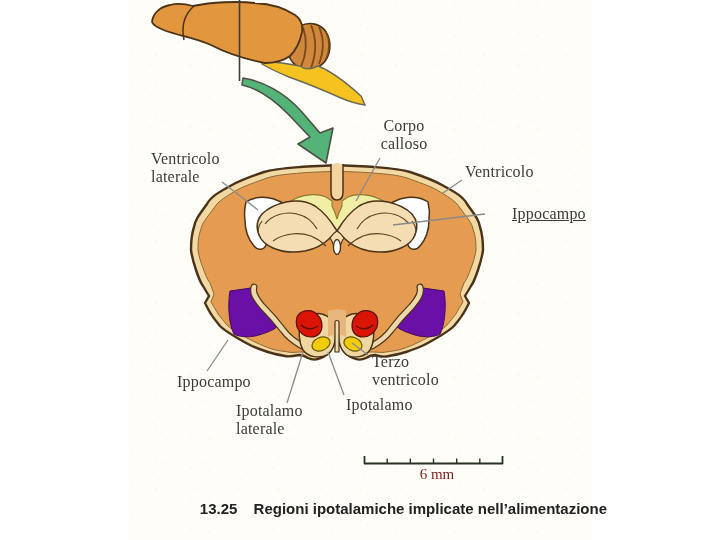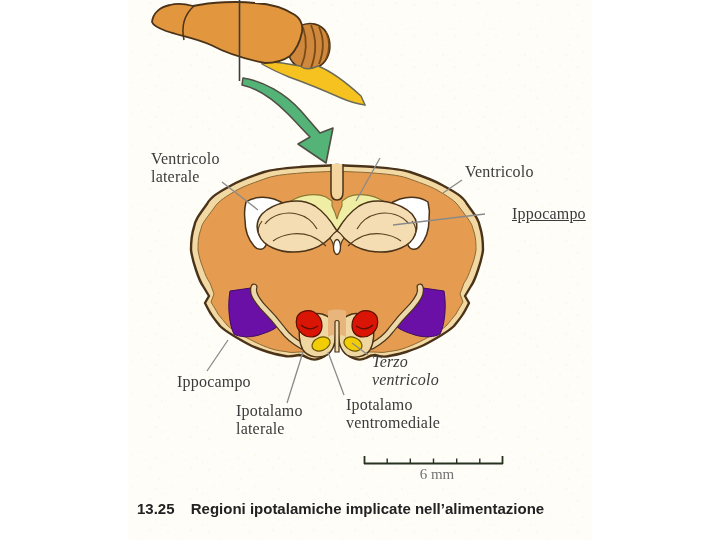--- a/index.html
+++ b/index.html
@@ -4,25 +4,25 @@
 <style>
   html,body{margin:0;padding:0;background:#ffffff;}
   .stage{position:relative;width:720px;height:540px;background:#ffffff;overflow:hidden;
          font-family:"Liberation Serif","DejaVu Serif",serif;}
   .figure-svg{position:absolute;left:0;top:0;}
   .lbl{position:absolute;color:#3b3b3b;font-size:16px;line-height:17.5px;letter-spacing:0.2px;white-space:nowrap;}
   .lbl .ln{display:block;}
   .lbl-center{text-align:center;}
   .caption{position:absolute;left:137px;top:500px;width:470px;
            font-family:"Liberation Sans","DejaVu Sans",sans-serif;
-           font-weight:bold;font-size:15px;color:#222222;}
+           font-weight:bold;font-size:15px;color:#222222;text-align:right;}
   .caption .num{display:inline-block;}
   .caption .txt{display:inline-block;margin-left:12px;}
   .scale-label{position:absolute;left:397px;top:466px;width:80px;text-align:center;
-               color:#737373;font-size:15px;}
+               color:#7f1d1d;font-size:15px;}
 </style>
 </head>
 <body>
 
 <div class="stage">
 
 <svg class="figure-svg" width="720" height="540" viewBox="0 0 720 540">
   <defs>
     <pattern id="speckle" width="41" height="31" patternUnits="userSpaceOnUse">
       <rect width="41" height="31" fill="#fefdf7"></rect>
@@ -217,46 +217,49 @@
       <line x1="479.8" y1="458.5" x2="479.8" y2="464"></line>
     </g>
   </g>
 </svg>
 
 <div class="lbl" style="left:151px;top:150px;">
   <span class="ln">Ventricolo</span>
   <span class="ln">laterale</span>
 </div>
 
+<div class="lbl lbl-center" style="left:370px;top:117px;width:68px;">
+  <span class="ln">Corpo</span>
+  <span class="ln">calloso</span>
+</div>
 
 <div class="lbl" style="left:465px;top:163px;">
   <span>Ventricolo</span>
 </div>
 
 <div class="lbl" style="left:512px;top:205px;text-decoration:underline;">
   <span>Ippocampo</span>
 </div>
 
 <div class="lbl" style="left:177px;top:373px;">
   <span>Ippocampo</span>
 </div>
 
-<div class="lbl" style="left:372px;top:353px;font-style:italic;">
+<div class="lbl" style="left:372px;top:353px;">
   <span class="ln">Terzo</span>
   <span class="ln">ventricolo</span>
 </div>
 
 <div class="lbl" style="left:236px;top:402px;">
   <span class="ln">Ipotalamo</span>
   <span class="ln">laterale</span>
 </div>
 
 <div class="lbl" style="left:346px;top:396px;">
   <span class="ln">Ipotalamo</span>
-  <span class="ln">ventromediale</span>
 </div>
 
 <div class="scale-label">
   <span>6 mm</span>
 </div>
 
 <div class="caption">
   <span class="num">13.25</span>
   <span class="txt">Regioni ipotalamiche implicate nell’alimentazione</span>
 </div>

